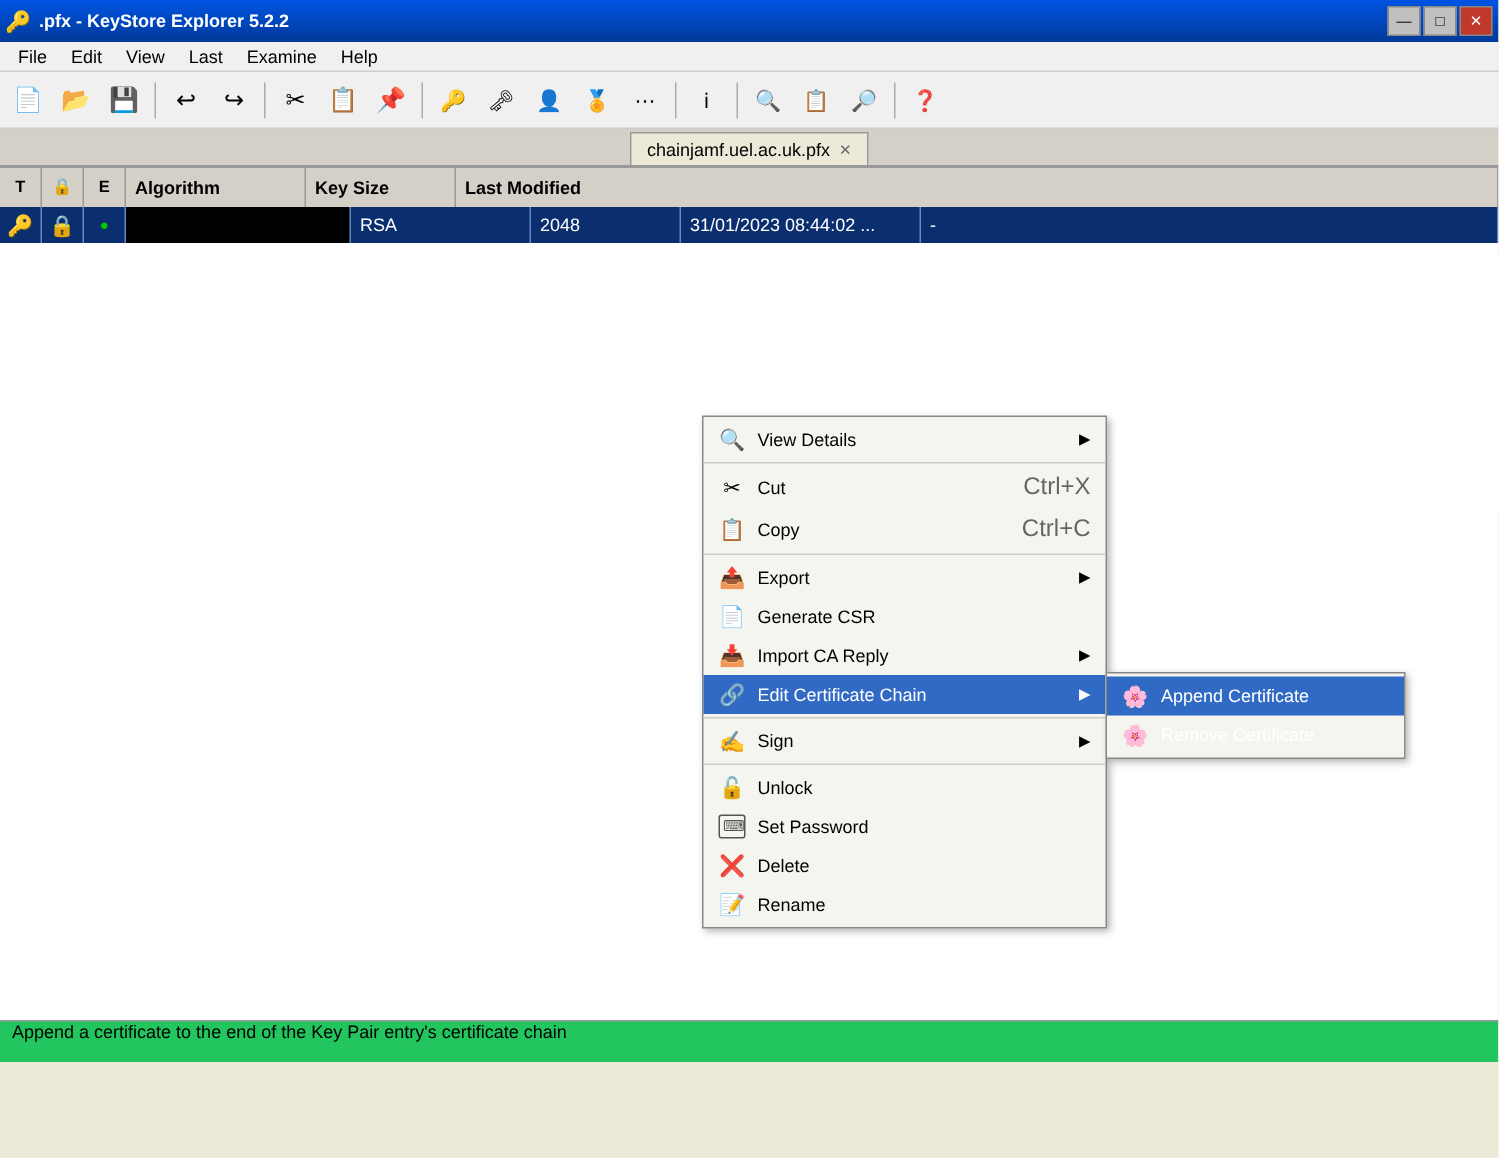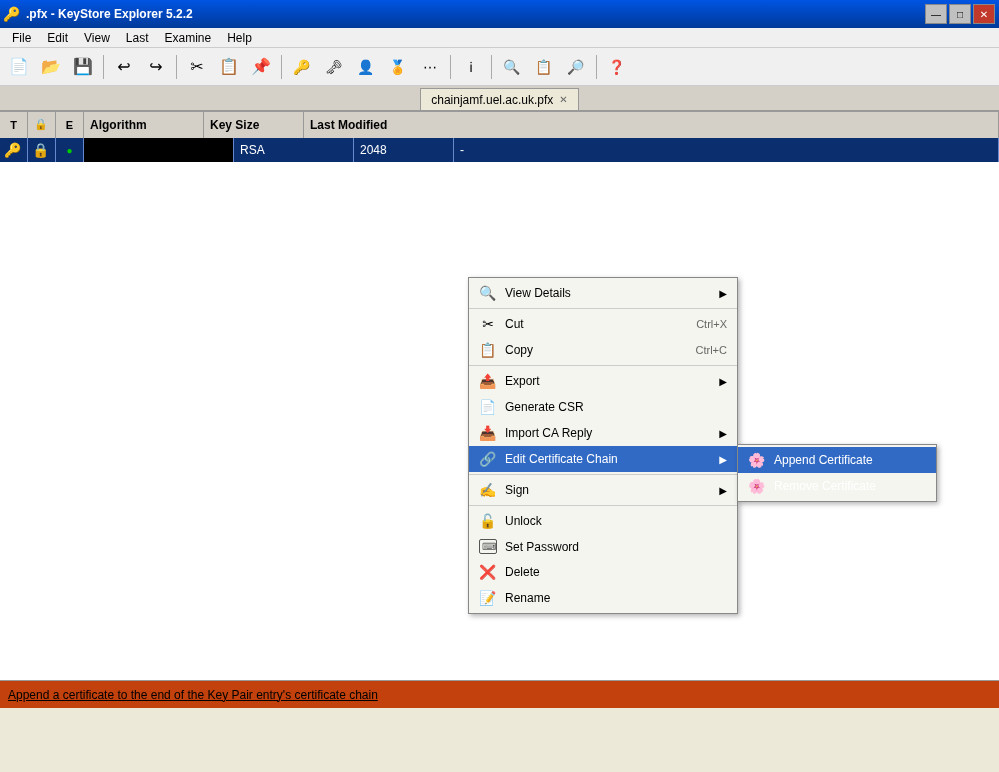--- a/index.html
+++ b/index.html
@@ -221,21 +221,21 @@
       background: #316ac5;
       color: white;
     }
     .ctx-separator {
       height: 1px;
       background: #ccc;
       margin: 2px 0;
     }
     .ctx-shortcut {
       margin-left: auto;
-      font-size: 11px;
+      font-size: 16px;
       color: #666;
     }
     .ctx-arrow {
       margin-left: auto;
       font-size: 10px;
     }
     .ctx-icon {
       width: 18px;
       text-align: center;
       font-size: 14px;
@@ -266,28 +266,26 @@
       background: #316ac5;
       color: white;
     }
 
     
     .status-bar {
       position: absolute;
       bottom: 0;
       left: 0;
       right: 0;
-      background: #c2410c;
+      background: #22c55e;
       border-top: 1px solid #999;
       height: 28px;
       display: flex;
-      align-items: center;
       padding: 0 8px;
       font-size: 12px;
-      text-decoration: underline;
     }
 
     .toolbar-icon {
       font-size: 16px;
     }
   </style>
 </head>
 <body>
 
 <div class="title-bar">
@@ -392,20 +390,21 @@
     <div class="th-cell" style="flex:1">Last Modified</div>
   </div>
 
   <div class="table-row">
     <div class="td-icon" style="color:#ffd700">🔑</div>
     <div class="td-icon" style="color:#ffd700">🔒</div>
     <div class="td-icon" style="color:#00cc00;font-size:10px">●</div>
     <div class="td-cell" style="width:150px; background:#000; color:#000;"></div>
     <div class="td-cell" style="width:120px">RSA</div>
     <div class="td-cell" style="width:100px">2048</div>
+    <div class="td-cell" style="width:160px">31/01/2023 08:44:02 ...</div>
     <div class="td-cell" style="flex:1">-</div>
   </div>
 
   <div class="context-menu">
 
     <div class="ctx-item">
       <span class="ctx-icon">🔍</span>
       <span>View Details</span>
       <span class="ctx-arrow">▶</span>
     </div>

